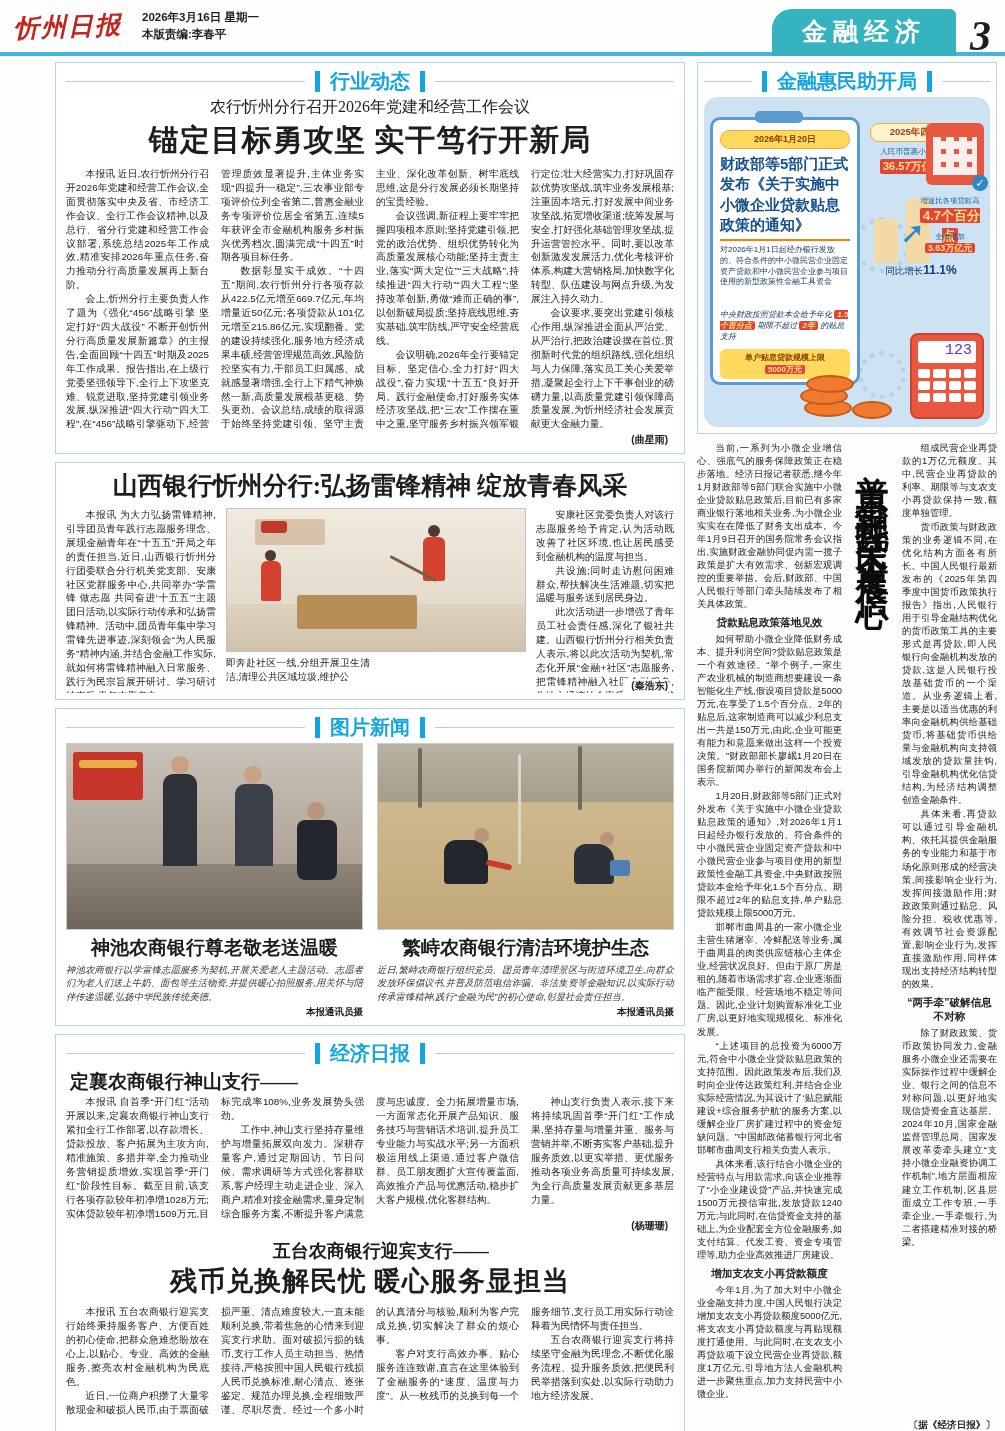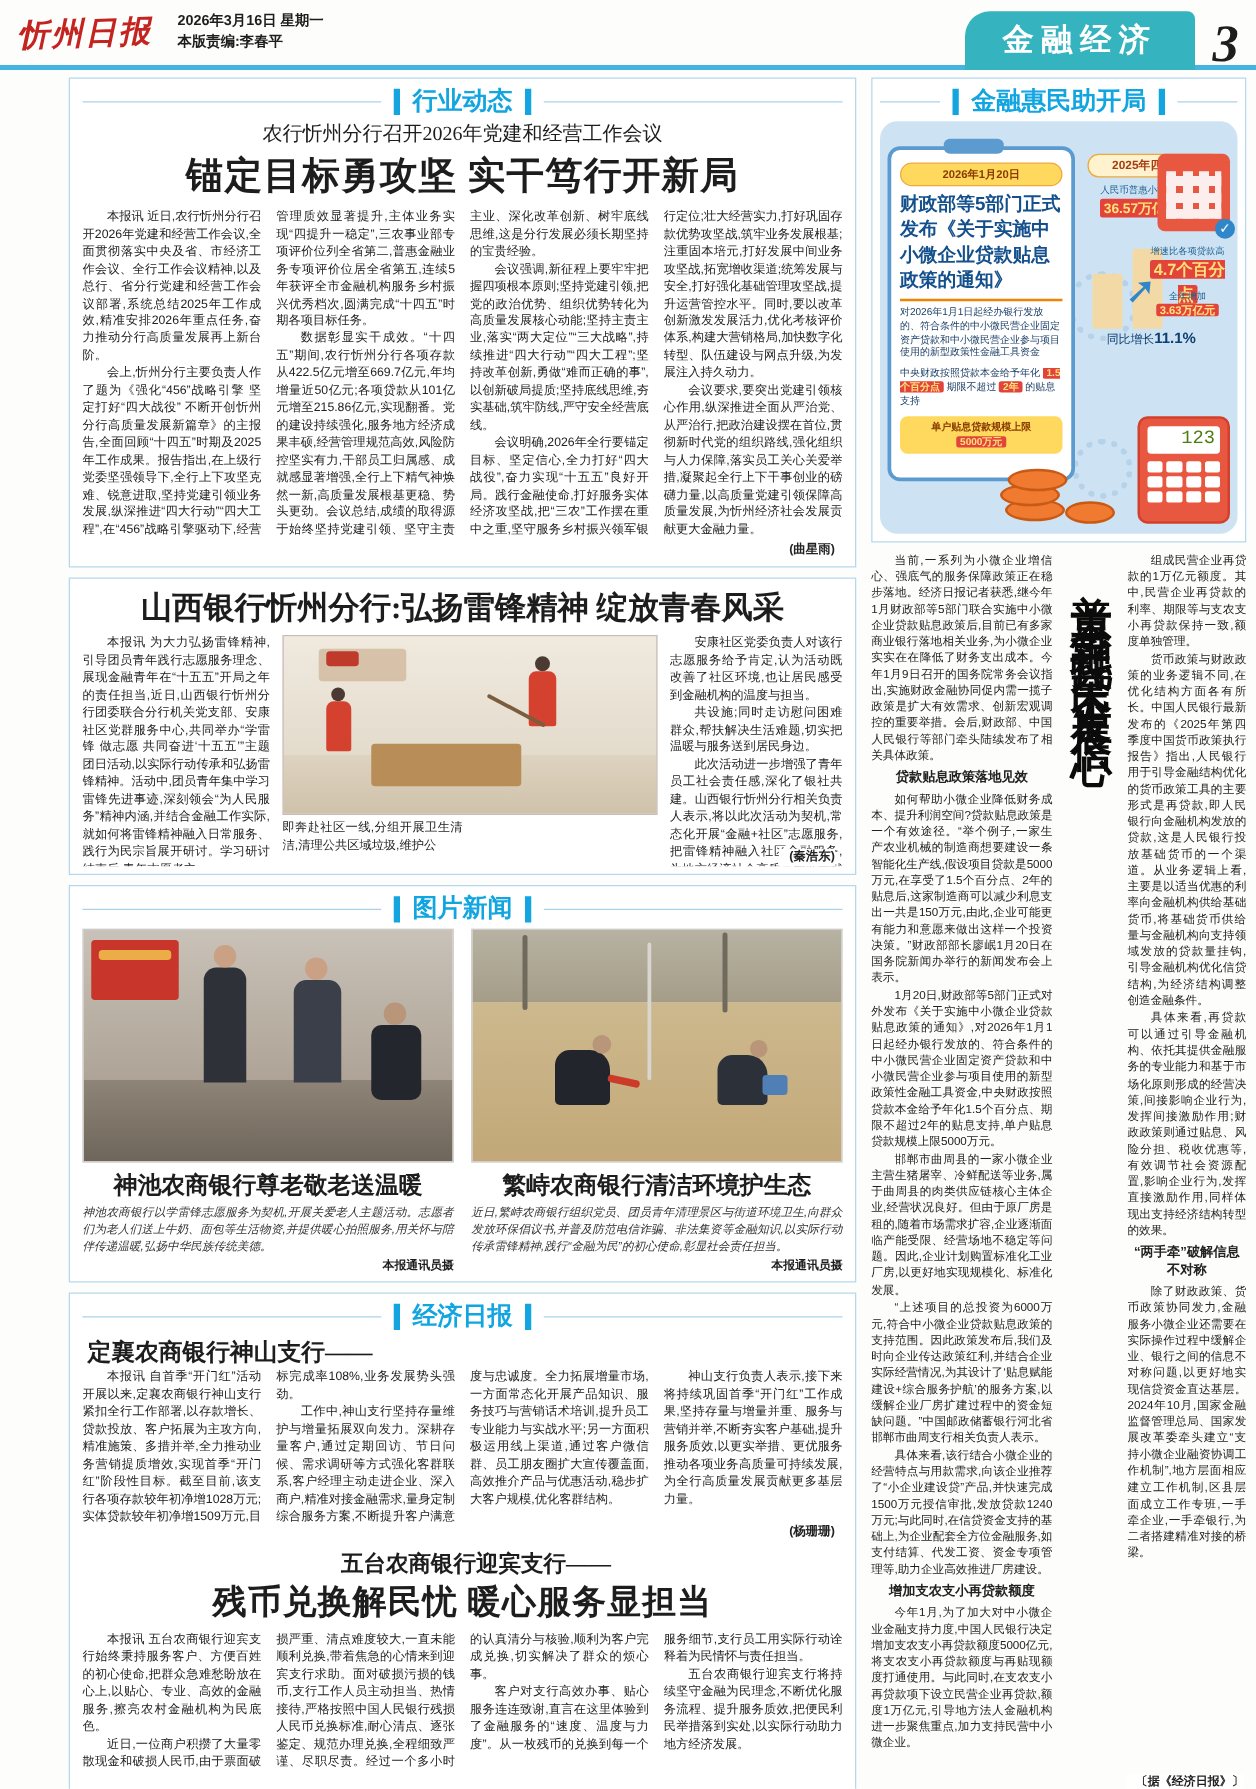--- a/index.html
+++ b/index.html
@@ -62,21 +62,21 @@
   .arrow{position:absolute;left:196px;top:118px;color:#2f86c8;font-size:30px;font-weight:bold;}
   .ig-yoy{position:absolute;left:162px;top:166px;font-size:9.5px;color:#0f3f70;width:110px;text-align:center;}
   .ig-yoy b{font-size:12px;}
   .calendar{position:absolute;right:6px;top:26px;width:58px;height:62px;background:#e8573f;border-radius:6px;}
   .cal-grid{position:absolute;left:7px;top:14px;right:7px;bottom:10px;background:
     repeating-linear-gradient(0deg,#fff 0 8px,transparent 8px 13px),
     repeating-linear-gradient(90deg,#fff 0 8px,transparent 8px 13px);background-blend-mode:multiply;opacity:.9;}
   .cal-check{position:absolute;right:-4px;bottom:-6px;color:#fff;background:#2f86c8;border-radius:50%;width:16px;height:16px;font-size:11px;text-align:center;line-height:16px;}
   .mini-stat{position:absolute;right:2px;width:76px;text-align:center;font-size:7.4px;color:#1c5e8f;line-height:1.5;}
   .calc{position:absolute;right:6px;bottom:8px;width:74px;height:86px;background:#e8573f;border:2px solid #d2402e;border-radius:8px;box-sizing:border-box;}
-  .calc-disp{background:#fff;margin:6px;height:22px;border-radius:3px;font-family:"Liberation Mono","DejaVu Sans Mono",monospace;text-align:right;font-size:15px;color:#4d7c0f;padding:1px 4px;box-sizing:border-box;}
+  .calc-disp{background:#fff;margin:6px;height:22px;border-radius:3px;font-family:"Liberation Mono","DejaVu Sans Mono",monospace;text-align:right;font-size:15px;color:#6d28d9;padding:1px 4px;box-sizing:border-box;}
   .calc-keys{display:grid;grid-template-columns:repeat(4,1fr);gap:3px;margin:0 6px;}
   .calc-keys i{height:9px;background:#fff;border-radius:2px;}
   .coin{position:absolute;width:44px;height:14px;background:#ef7a30;border:2px solid #c85a16;border-radius:50%;}
   
   .huipu{display:grid;grid-template-columns:145px 44px 1fr;column-gap:8px;height:990px;overflow:hidden;margin-top:8px;position:relative;}
   .huipu-txt{font-size:9.3px;line-height:1.4;text-align:justify;color:#222;overflow:hidden;}
   .huipu-txt .p{margin:0 0 1px;}
   .subhead{font-weight:900;text-align:center;font-size:10.6px;margin:4px 0 3px;text-indent:0;}
   .vtitle{writing-mode:vertical-rl;font-family:"Liberation Serif","DejaVu Serif",serif;font-weight:900;font-size:33px;letter-spacing:11px;color:#0b0b0b;padding-top:6px;}
   .huipu-byline{position:absolute;right:2px;bottom:0;background:#fff;font-weight:bold;font-size:9.6px;padding-left:8px;}
@@ -228,21 +228,21 @@
     <div class="ig-panel">
       <div class="gear" style="left:150px;top:120px;width:46px;height:46px;"></div>
       <div class="gear" style="right:84px;bottom:28px;width:38px;height:38px;"></div>
 
       <div class="clipboard">
         <div class="clip-bar"></div>
         <div class="ig-date">2026年1月20日</div>
         <div class="ig-head">财政部等5部门正式发布《关于实施中小微企业贷款贴息政策的通知》</div>
         <div class="ig-div"></div>
         <div class="ig-body">对2026年1月1日起经办银行发放的、符合条件的中小微民营企业固定资产贷款和中小微民营企业参与项目使用的新型政策性金融工具资金</div>
-        <div class="ig-body" style="margin-top:6px;">
+        <div class="ig-body" style="margin-top:22px;font-style:italic;">
           <span>中央财政按照贷款本金给予年化</span>
           <span class="hl">1.5个百分点</span>
           <span>期限不超过</span>
           <span class="hl">2年</span>
           <span>的贴息支持</span>
         </div>
         <div class="ig-cap">
           <span>单户贴息贷款规模上限</span><br>
           <span class="hl">5000万元</span>
         </div>

